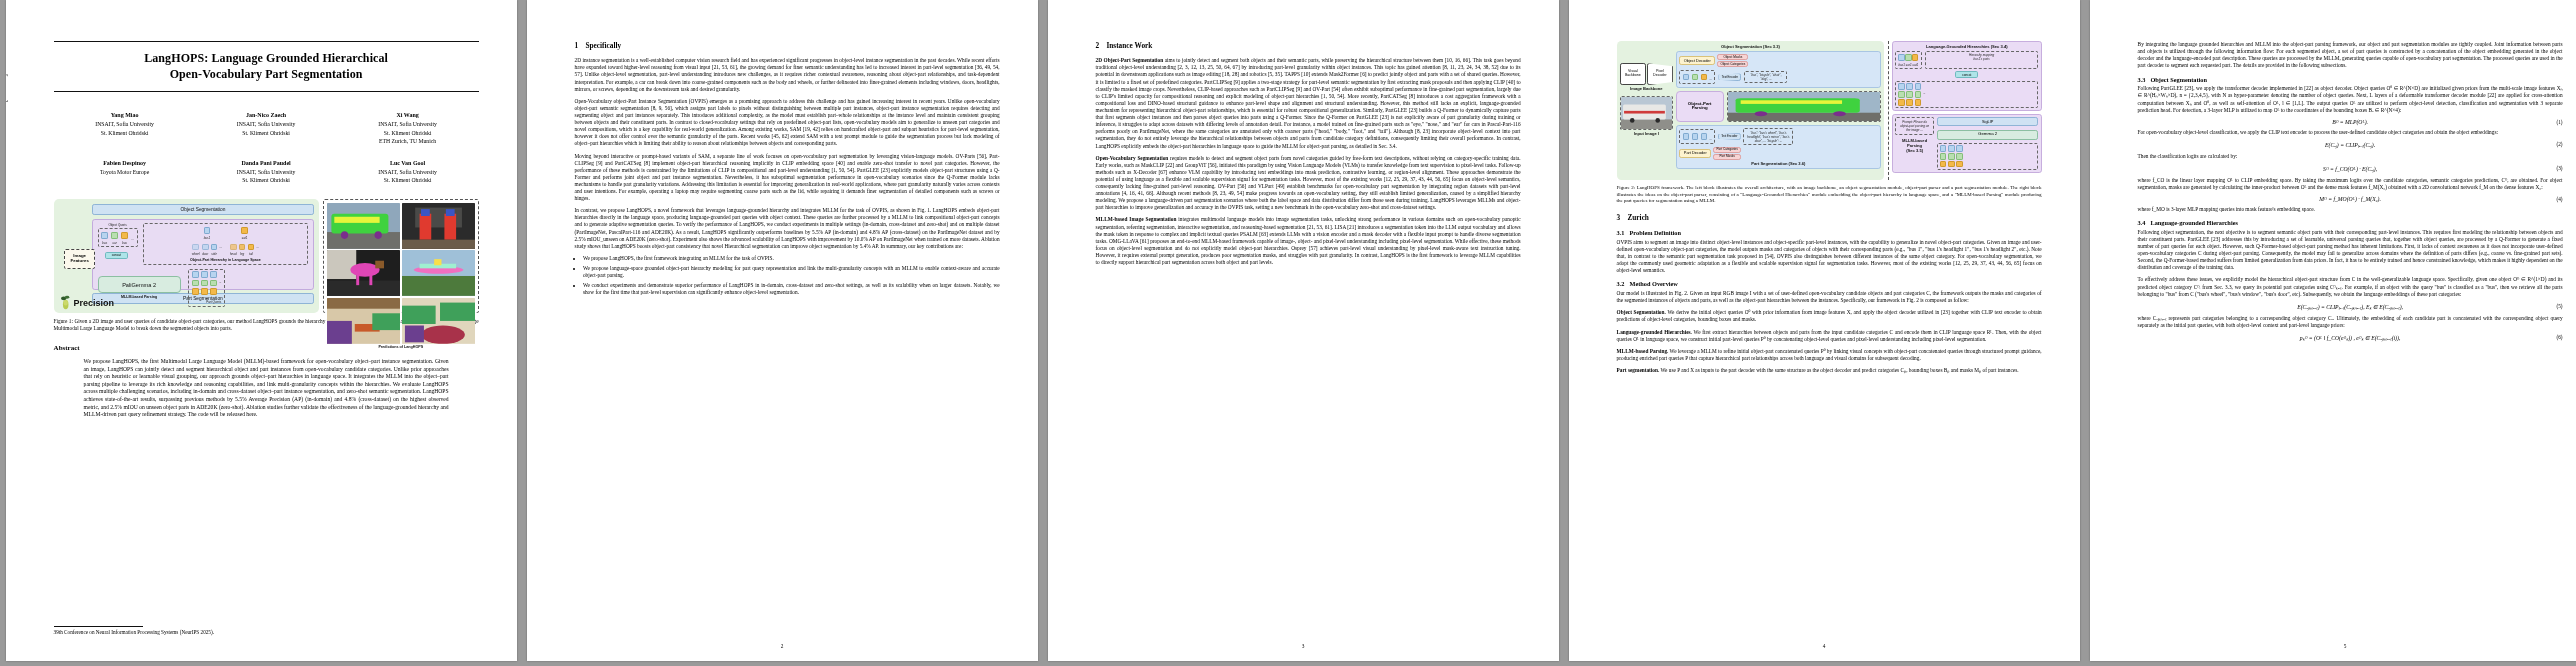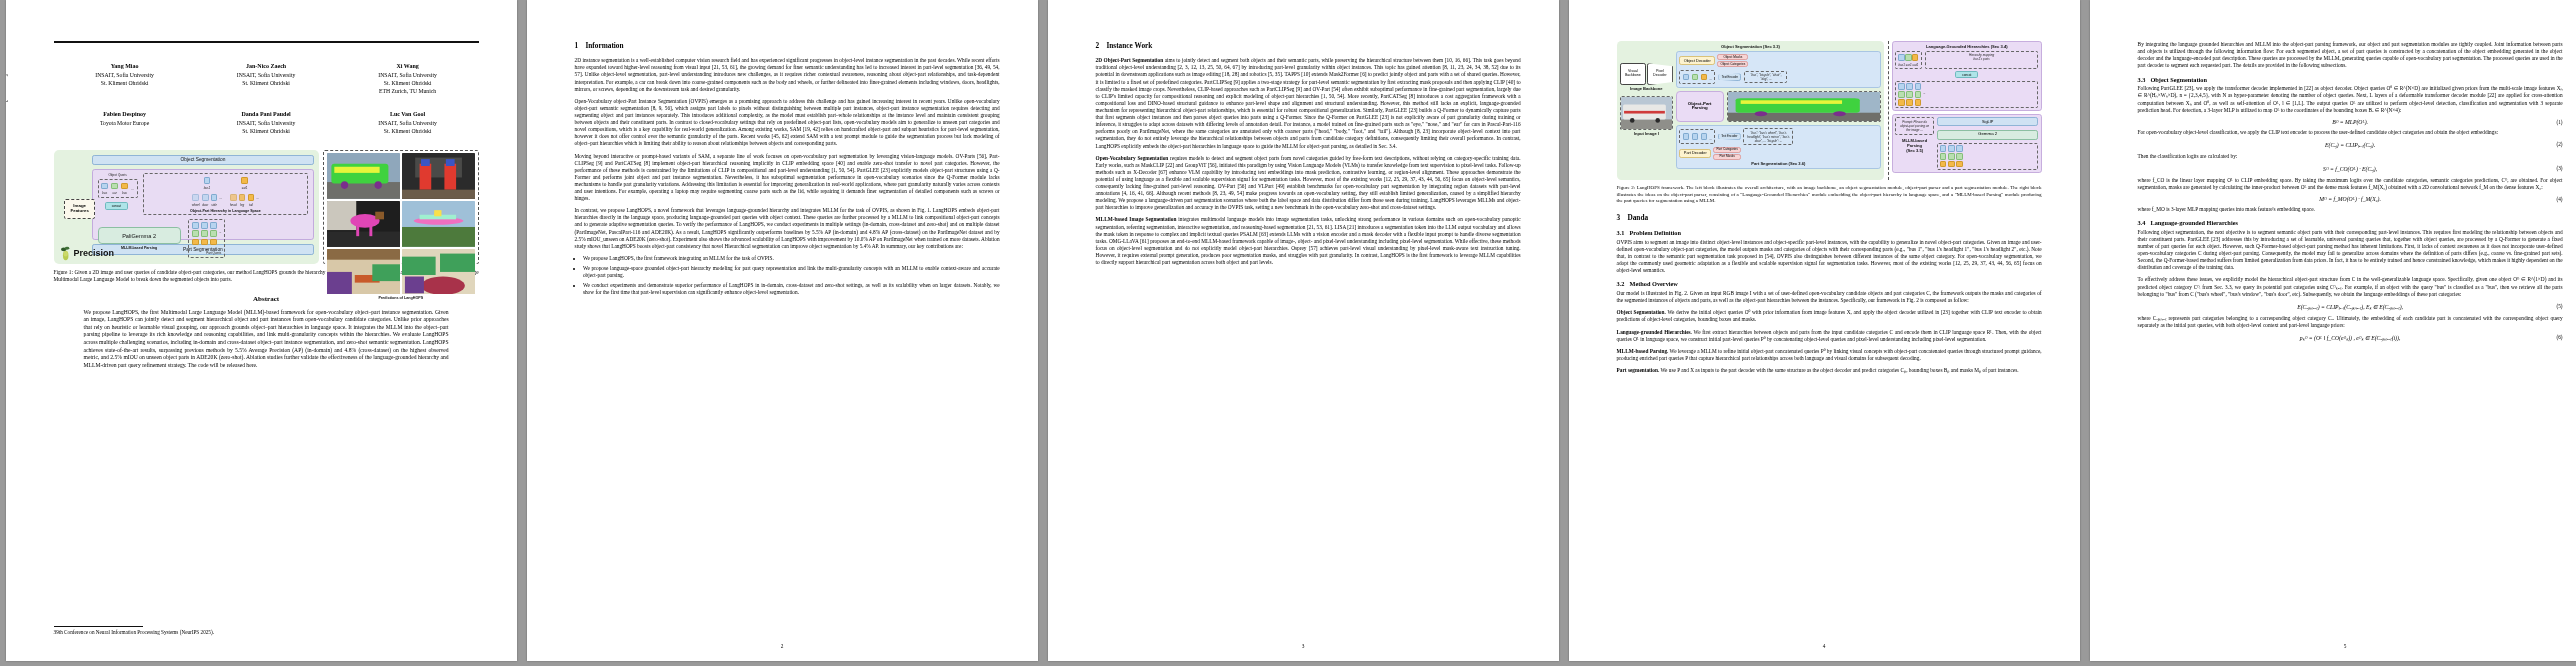--- a/index.html
+++ b/index.html
@@ -163,21 +163,21 @@
     padding-top:1.7px; color:#111;
   }
   .fig-cap {
     font-size: 5.3px;
     line-height: 1.33;
     text-align: justify;
     margin-top: 5px;
   }
   
   .abstract-head {
-    text-align:center; font-weight:bold; font-size:7px;
+    font-weight:bold; font-size:7px;
     margin: 12.2px 0 5.6px;
   }
   .abstract-body {
     margin: 0 30px;
     font-size: 5.6px;
     line-height: 1.365;
     text-align: justify;
   }
   .footnote-rule { border-top:0.6px solid #111; width:89px; margin:0; }
   .footer-note {
@@ -255,20 +255,24 @@
 </style>
 </head>
 <body>
 
 <div id="viewer">
 
   <div class="page">
     <div class="arxiv-stamp">arXiv:2510.25263v2  [cs.CV]  31 Oct 2025</div>
     <div class="page-inner">
       <div class="rule"></div>
+      <div class="doc-title">
+        <div>LangHOPS: Language Grounded Hierarchical</div>
+        <div>Open-Vocabulary Part Segmentation</div>
+      </div>
       <div class="rule thin"></div>
 
       <div class="authors">
         <div class="author-row">
           <div class="author">
             <span class="nm">Yang Miao</span>
             <span class="af">INSAIT, Sofia University</span>
             <span class="af">St. Kliment Ohridski</span>
           </div>
           <div class="author">
@@ -475,21 +479,21 @@
 
     <div class="footer-note">
       <div class="footnote-rule"></div>
       <div style="margin-top:2.8px;">39th Conference on Neural Information Processing Systems (NeurIPS 2025).</div>
     </div>
   </div>
 
   <div class="page">
     <div class="page-inner">
       <div class="sec-head">
-        <span class="num">1</span><span>Information</span>
+        <span class="num">1</span><span>Specifically</span>
       </div>
       <p class="body">2D instance segmentation is a well-established computer vision research field and has experienced significant progresses in object-level instance segmentation in the past decades. While recent efforts have expanded toward higher-level reasoning from visual input [21, 53, 61], the growing demand for finer semantic understanding has led to increased interest in part-level segmentation [36, 49, 54, 57]. Unlike object-level segmentation, part-level understanding introduces new challenges, as it requires richer contextual awareness, reasoning about object-part relationships, and task-dependent interpretation. For example, a car can break down into coarse-grained components such as the body and wheels, or further delineated into finer-grained elements including windows, doors, headlights, mirrors, or screws, depending on the downstream task and desired granularity.</p>
       <p class="body">Open-Vocabulary object-Part Instance Segmentation (OVPIS) emerges as a promising approach to address this challenge and has gained increasing interest in recent years. Unlike open-vocabulary object-part semantic segmentation [8, 9, 56], which assigns part labels to pixels without distinguishing between multiple part instances, object-part instance segmentation requires detecting and segmenting object and part instances separately. This introduces additional complexity, as the model must establish part–whole relationships at the instance level and maintain consistent grouping between objects and their constituent parts. In contrast to closed-vocabulary settings that rely on predefined object-part lists, open-vocabulary models aim to generalize to unseen part categories and novel compositions, which is a key capability for real-world generalization. Among existing works, SAM [19, 42] relies on handcrafted object-part and subpart heuristics for part-level segmentation, however it does not offer control over the semantic granularity of the parts. Recent works [45, 62] extend SAM with a text prompt module to guide the segmentation process but lack modeling of object–part hierarchies which is limiting their ability to reason about relationships between objects and corresponding parts.</p>
       <p class="body">Moving beyond interactive or prompt-based variants of SAM, a separate line of work focuses on open-vocabulary part segmentation by leveraging vision-language models. OV-Parts [56], Part-CLIPSeg [9] and PartCATSeg [8] implement object-part hierarchical reasoning implicitly in CLIP embedding space [40] and enable zero-shot transfer to novel part categories. However, the performance of these methods is constrained by the limitations of CLIP in compositional and part-level understanding [1, 50, 54]. PartGLEE [23] explicitly models object-part structures using a Q-Former and performs joint object and part instance segmentation. Nevertheless, it has suboptimal segmentation performance in open-vocabulary scenarios since the Q-Former module lacks mechanisms to handle part granularity variations. Addressing this limitation is essential for improving generalization in real-world applications, where part granularity naturally varies across contexts and user intentions. For example, operating a laptop may require segmenting coarse parts such as the lid, while repairing it demands finer segmentation of detailed components such as screws or hinges.</p>
       <p class="body">In contrast, we propose LangHOPS, a novel framework that leverages language-grounded hierarchy and integrates MLLM for the task of OVPIS, as shown in Fig. 1. LangHOPS embeds object-part hierarchies directly in the language space, producing language-grounded part queries with object context. These queries are further processed by a MLLM to link compositional object-part concepts and to generate adaptive segmentation queries. To verify the performance of LangHOPS, we conduct experiments in multiple settings (in-domain, cross-dataset and zero-shot) and on multiple dataset (PartImageNet, PascalPart-116 and ADE20K). As a result, LangHOPS significantly outperforms baselines by 5.5% AP (in-domain) and 4.8% AP (cross-dataset) on the PartImageNet dataset and by 2.5% mIOU_unseen on ADE20K (zero-shot). Experiment also shows the advanced scalability of LangHOPS with improvement by 10.0% AP on PartImageNet when trained on more datasets. Ablation study shows that LangHOPS boosts object-part consistency that novel Hierarchical segmentation can improve object segmentation by 5.4% AP. In summary, our key contributions are:</p>
       <ul class="bullets">
         <li>We propose LangHOPS, the first framework integrating an MLLM for the task of OVPIS.</li>
         <li>We propose language-space grounded object-part hierarchy modeling for part query representation and link the multi-granularity concepts with an MLLM to enable context-aware and accurate object-part parsing.</li>
         <li>We conduct experiments and demonstrate superior performance of LangHOPS in in-domain, cross-dataset and zero-shot settings, as well as its scalability when on larger datasets. Notably, we show for the first time that part-level supervision can significantly enhance object-level segmentation.</li>
       </ul>
@@ -663,21 +667,21 @@
                   </div>
                 </div>
               </div>
             </div>
           </div>
         </div>
         <div class="fig-cap" style="font-size:5px;">Figure 2: LangHOPS framework. The left block illustrates the overall architecture, with an image backbone, an object segmentation module, object-part parser and a part segmentation module. The right block illustrates the ideas on the object-part parser, consisting of a "Language-Grounded Hierarchies" module embedding the object-part hierarchy in language space, and a "MLLM-based Parsing" module producing the part queries for segmentation using a MLLM.</div>
       </div>
 
       <div class="sec-head" style="margin-top:7.8px;">
-        <span class="num">3</span><span>Danda</span>
+        <span class="num">3</span><span>Zurich</span>
       </div>
       <div class="sub-head">
         <span class="num" style="margin-right:5px;">3.1</span><span>Problem Definition</span>
       </div>
       <p class="body">OVPIS aims to segment an image into distinct object-level instances and object-specific part-level instances, with the capability to generalize in novel object-part categories. Given an image and user-defined open-vocabulary object-part categories, the model outputs masks and categories of objects with their corresponding parts (e.g., "bus 1", "bus 1's headlight 1", "bus 1's headlight 2", etc.). Note that, in contrast to the semantic part segmentation task proposed in [54], OVPIS also distinguishes between different instances of the same object category. For open-vocabulary segmentation, we adopt the commonly used geometric adaptation as a flexible and scalable supervision signal for segmentation tasks. However, most of the existing works [12, 25, 29, 37, 43, 44, 56, 65] focus on object-level semantics.</p>
 
       <div class="sub-head">
         <span class="num" style="margin-right:5px;">3.2</span><span>Method Overview</span>
       </div>
       <p class="body">Our model is illustrated in Fig. 2. Given an input RGB image I with a set of user-defined open-vocabulary candidate objects and part categories C, the framework outputs the masks and categories of the segmented instances of objects and parts, as well as the object-part hierarchies between the instances. Specifically, our framework in Fig. 2 is composed as follow:</p>

